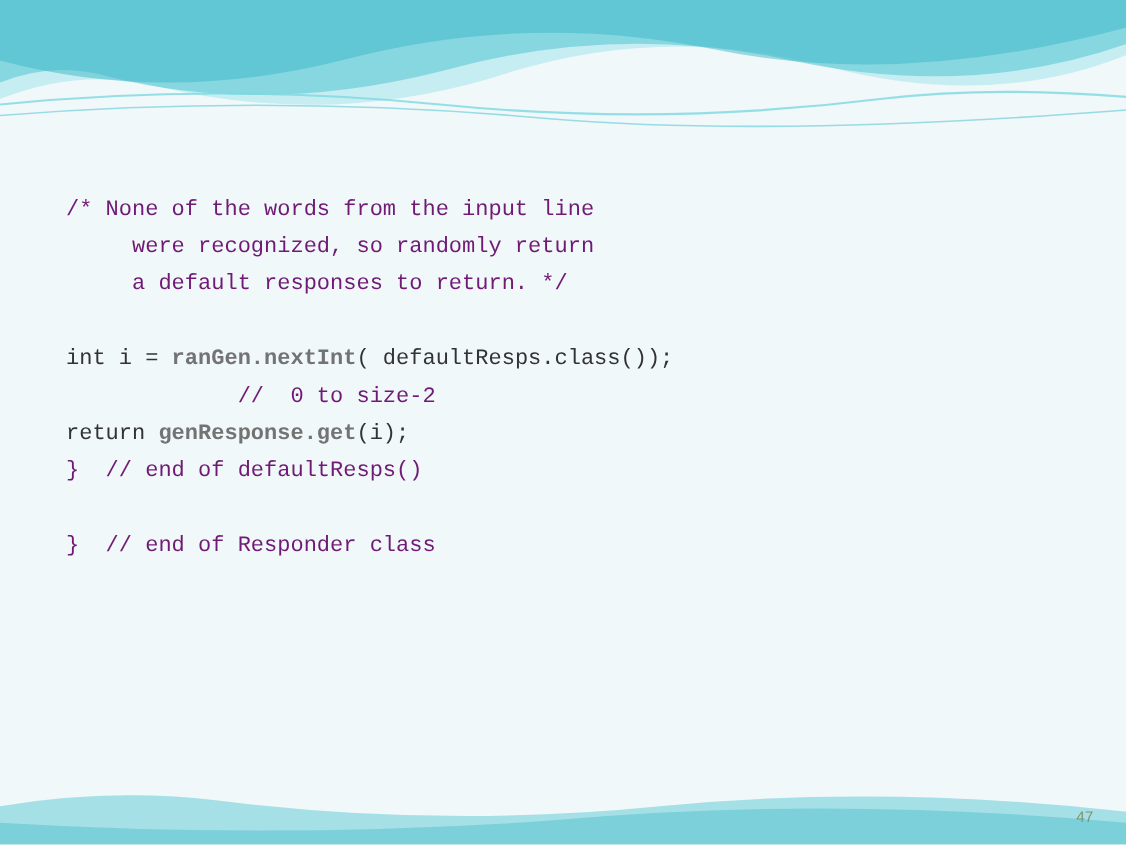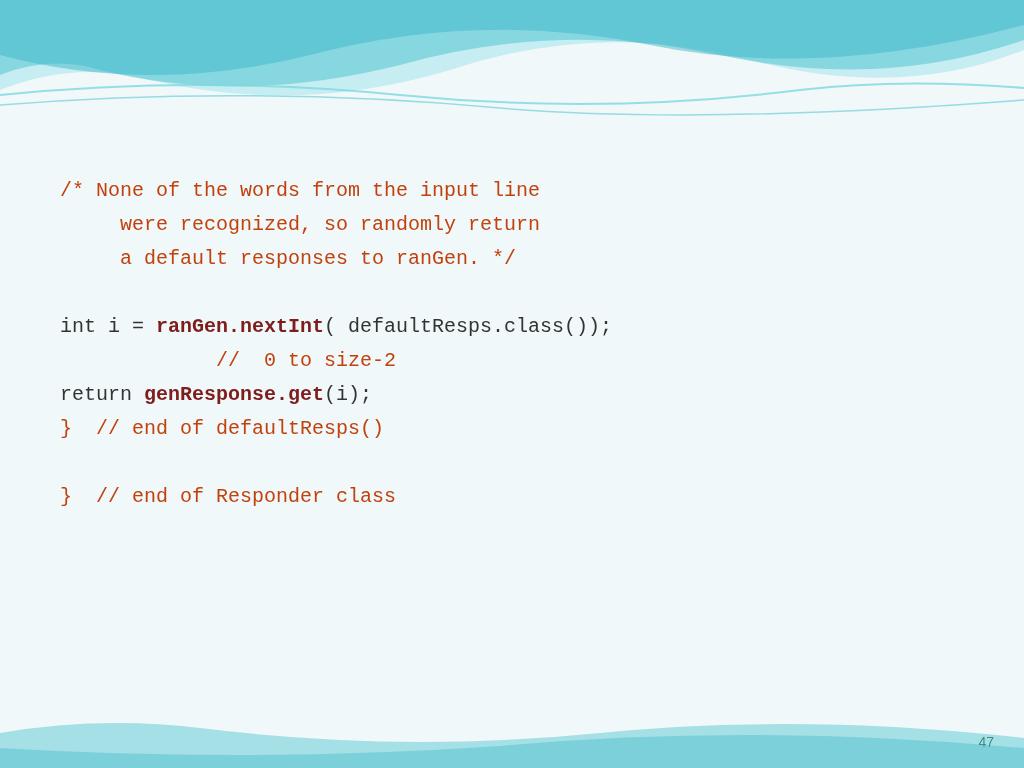--- a/index.html
+++ b/index.html
@@ -42,39 +42,39 @@
     }
 
     .code-block {
       font-size: 20px;
       line-height: 1.7;
       color: #333;
       white-space: pre;
     }
 
     .code-comment {
-      color: #c2410c;
+      color: #701a75;
     }
 
     .code-normal {
       color: #333;
     }
 
     .code-highlight {
-      color: #7f1d1d;
+      color: #737373;
       font-weight: bold;
     }
 
     .page-number {
       position: absolute;
       bottom: 18px;
       right: 30px;
       font-family: Arial, sans-serif;
       font-size: 14px;
-      color: #14532d;
+      color: #a16207;
     }
   </style>
 </head>
 <body>
 
 <div class="wave-top">
   <svg viewBox="0 0 1024 130" preserveAspectRatio="none" width="1024" height="130">
 
     <path d="M0,0 L1024,0 L1024,50 Q900,100 750,60 Q600,20 450,70 Q300,115 150,80 Q75,60 0,90 Z" fill="#b2e8ee" opacity="0.7"></path>
 
@@ -84,21 +84,21 @@
 
     <path d="M0,95 Q200,75 400,95 Q600,115 800,90 Q900,78 1024,88" fill="none" stroke="#7dd8e0" stroke-width="2" opacity="0.8"></path>
     <path d="M0,105 Q250,85 500,108 Q700,125 1024,100" fill="none" stroke="#5cc8d4" stroke-width="1.5" opacity="0.6"></path>
   </svg>
 </div>
 
 <div class="slide-content">
   <div class="code-block">
 <span class="code-comment">/* None of the words from the input line</span>
 <span class="code-comment">     were recognized, so randomly return</span>
-<span class="code-comment">     a default responses to ranGen. */</span>
+<span class="code-comment">     a default responses to return. */</span>
 
 <span class="code-normal"><span>int i = </span><span class="code-highlight">ranGen.nextInt</span><span>( defaultResps.class());</span></span>
 <span class="code-comment">             //  0 to size-2</span>
 <span class="code-normal">return <span class="code-highlight">genResponse.get</span><span>(i);</span></span>
 <span class="code-comment">}  // end of defaultResps()</span>
 
 <span class="code-comment">}  // end of Responder class</span>
   </div>
 </div>
 

